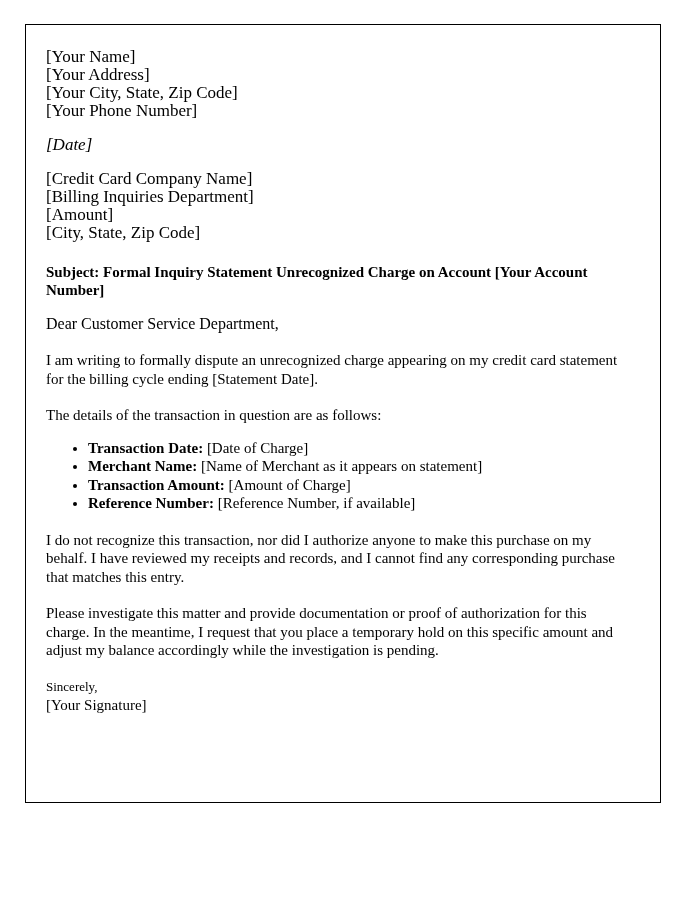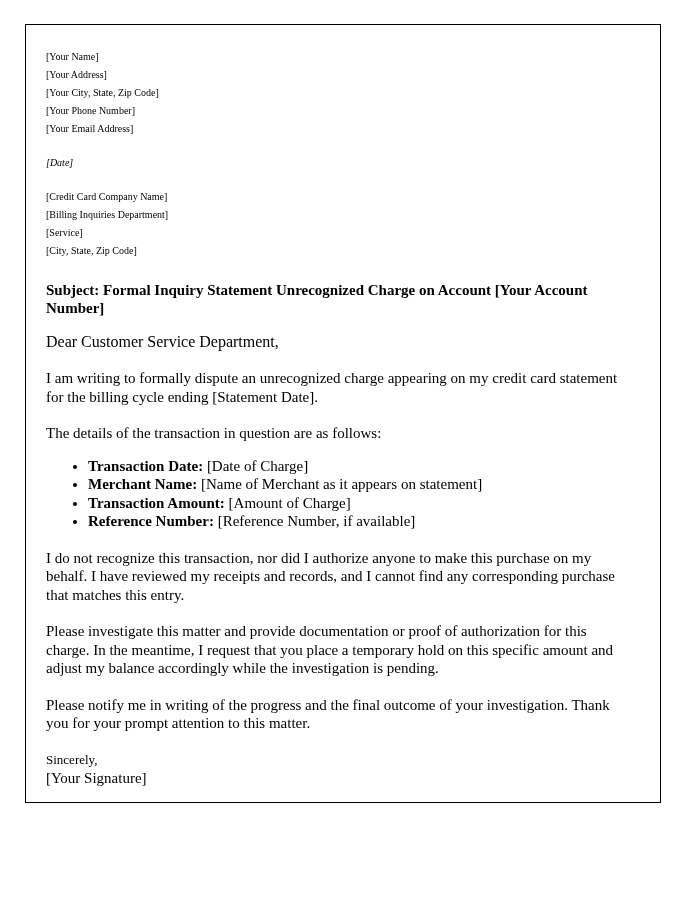--- a/index.html
+++ b/index.html
@@ -28,21 +28,21 @@
   }
 
   .page-inner {
     position: absolute;
     left: 20px;
     top: 23px;
     width: 586px;
   }
 
   .letter-line {
-    font-size: 10px;
+    font-size: 17px;
     line-height: 18px;
     white-space: nowrap;
   }
 
   .block-sender {
     margin: 0;
   }
   .block-date {
     margin-top: 16px;
     font-style: italic;
@@ -101,31 +101,30 @@
 <body>
 
 <div class="page">
   <div class="page-inner">
 
     <div class="block-sender">
       <div class="letter-line">[Your Name]</div>
       <div class="letter-line">[Your Address]</div>
       <div class="letter-line">[Your City, State, Zip Code]</div>
       <div class="letter-line">[Your Phone Number]</div>
-      <div class="letter-line">[Your Email Address]</div>
     </div>
 
     <div class="block-date">
       <div class="letter-line">[Date]</div>
     </div>
 
     <div class="block-recipient">
       <div class="letter-line">[Credit Card Company Name]</div>
       <div class="letter-line">[Billing Inquiries Department]</div>
-      <div class="letter-line">[Service]</div>
+      <div class="letter-line">[Amount]</div>
       <div class="letter-line">[City, State, Zip Code]</div>
     </div>
 
     <div class="subject">Subject: Formal Inquiry Statement Unrecognized Charge on Account [Your Account Number]</div>
 
     <div class="salutation">Dear Customer Service Department,</div>
 
     <p class="para">I am writing to formally dispute an unrecognized charge appearing on my credit card statement for the billing cycle ending [Statement Date].</p>
 
     <p class="para">The details of the transaction in question are as follows:</p>
@@ -134,20 +133,19 @@
       <li><span class="lbl">Transaction Date:</span> <span>[Date of Charge]</span></li>
       <li><span class="lbl">Merchant Name:</span> <span>[Name of Merchant as it appears on statement]</span></li>
       <li><span class="lbl">Transaction Amount:</span> <span>[Amount of Charge]</span></li>
       <li><span class="lbl">Reference Number:</span> <span>[Reference Number, if available]</span></li>
     </ul>
 
     <p class="para">I do not recognize this transaction, nor did I authorize anyone to make this purchase on my behalf. I have reviewed my receipts and records, and I cannot find any corresponding purchase that matches this entry.</p>
 
     <p class="para">Please investigate this matter and provide documentation or proof of authorization for this charge. In the meantime, I request that you place a temporary hold on this specific amount and adjust my balance accordingly while the investigation is pending.</p>
 
-    <p class="para">Please notify me in writing of the progress and the final outcome of your investigation. Thank you for your prompt attention to this matter.</p>
 
     <div class="closing">Sincerely,</div>
 
     <div class="signature">[Your Signature]</div>
 
   </div>
 </div>
 
 </body></html>

